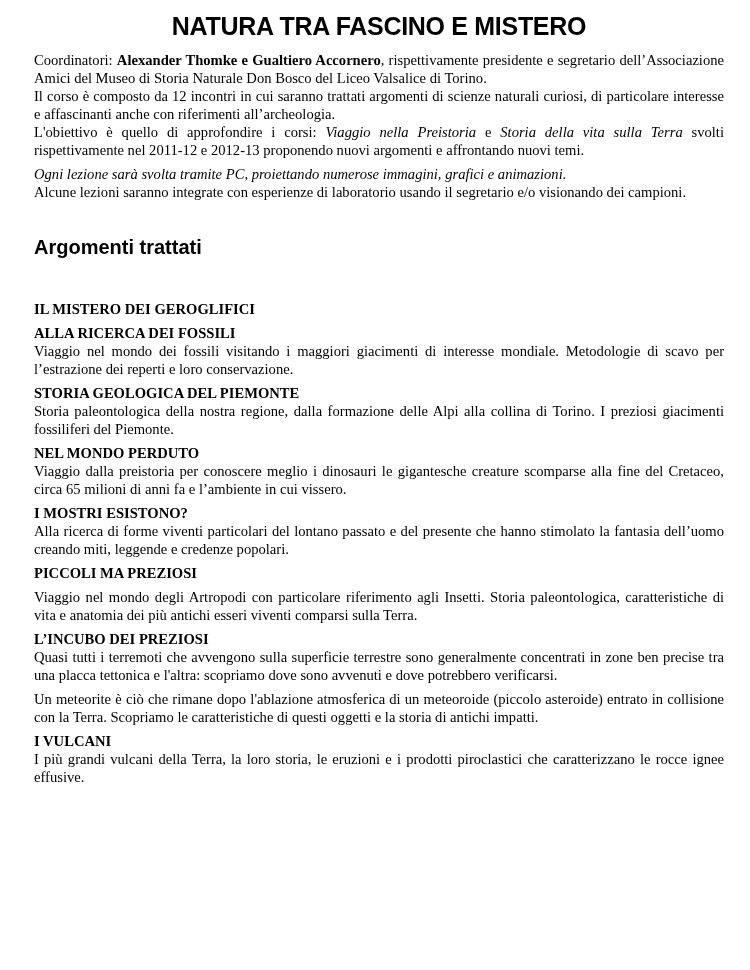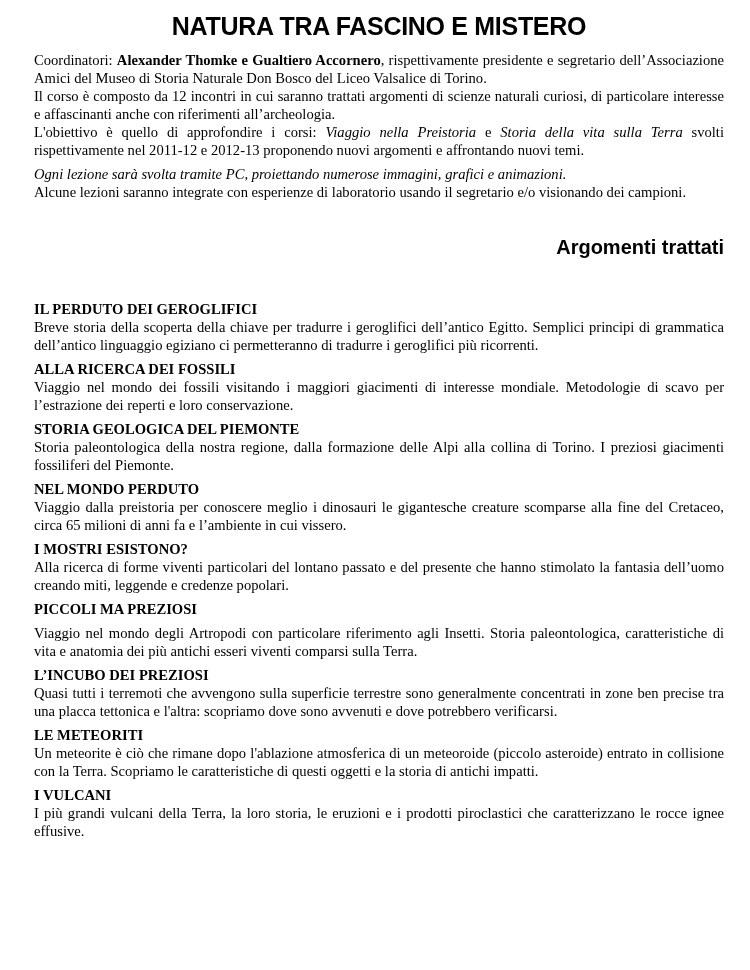--- a/index.html
+++ b/index.html
@@ -11,21 +11,21 @@
   .page { position: relative; padding: 0 26px 0 26px; margin-left: 8px; }
   .title {
     font-family: "Liberation Sans", sans-serif; font-weight: bold;
     font-size: 25px; text-align: center; margin: 0; padding-top: 11px;
     height: 40px; line-height: 30px; letter-spacing: -0.3px;
   }
   .intro p { margin: 0; text-align: justify; }
   .intro .gap { margin-top: 6px; font-style: italic; }
   .subtitle {
     font-family: "Liberation Sans", sans-serif; font-size: 20px;
-    text-align: right; margin: 0; padding-top: 34px; height: 60px; line-height: 24px;
+    text-align: left; margin: 0; padding-top: 34px; height: 60px; line-height: 24px;
   }
   .topics { margin-top: 5px; }
   .topic { margin-bottom: 6px; }
   .topic h3 { margin: 0; font-size: 14.6px; font-weight: bold; line-height: 18px; }
   .topic p { margin: 0; text-align: justify; }
 </style>
 </head>
 <body>
 
 <div class="page">
@@ -36,22 +36,21 @@
     <p>Il corso è composto da 12 incontri in cui saranno trattati argomenti di scienze naturali curiosi, di particolare interesse e affascinanti anche con riferimenti all’archeologia.</p>
     <p><span>L'obiettivo è quello di approfondire i corsi: </span><i>Viaggio nella Preistoria</i><span> e </span><i>Storia della vita sulla Terra</i><span> svolti rispettivamente nel 2011-12 e 2012-13 proponendo nuovi argomenti e affrontando nuovi temi.</span></p>
     <p class="gap">Ogni lezione sarà svolta tramite PC, proiettando numerose immagini, grafici e animazioni.</p>
     <p>Alcune lezioni saranno integrate con esperienze di laboratorio usando il segretario e/o visionando dei campioni.</p>
   </div>
 
   <h2 class="subtitle">Argomenti trattati</h2>
 
   <div class="topics">
     <div class="topic">
-        <h3>IL PERDUTO DEI GEROGLIFICI</h3>
-        <p>Breve storia della scoperta della chiave per tradurre i geroglifici dell’antico Egitto. Semplici principi di grammatica dell’antico linguaggio egiziano ci permetteranno di tradurre i geroglifici più ricorrenti.</p>
+        <h3>IL MISTERO DEI GEROGLIFICI</h3>
       </div>
     <div class="topic">
         <h3>ALLA RICERCA DEI FOSSILI</h3>
         <p>Viaggio nel mondo dei fossili visitando i maggiori giacimenti di interesse mondiale. Metodologie di scavo per l’estrazione dei reperti e loro conservazione.</p>
       </div>
     <div class="topic">
         <h3>STORIA GEOLOGICA DEL PIEMONTE</h3>
         <p>Storia paleontologica della nostra regione, dalla formazione delle Alpi alla collina di Torino. I preziosi giacimenti fossiliferi del Piemonte.</p>
       </div>
     <div class="topic">
@@ -66,21 +65,20 @@
         <h3>PICCOLI MA PREZIOSI</h3>
       </div>
     <div class="topic">
         <p>Viaggio nel mondo degli Artropodi con particolare riferimento agli Insetti. Storia paleontologica, caratteristiche di vita e anatomia dei più antichi esseri viventi comparsi sulla Terra.</p>
       </div>
     <div class="topic">
         <h3>L’INCUBO DEI PREZIOSI</h3>
         <p>Quasi tutti i terremoti che avvengono sulla superficie terrestre sono generalmente concentrati in zone ben precise tra una placca tettonica e l'altra: scopriamo dove sono avvenuti e dove potrebbero verificarsi.</p>
       </div>
     <div class="topic">
-        <h3>LE METEORITI</h3>
         <p>Un meteorite è ciò che rimane dopo l'ablazione atmosferica di un meteoroide (piccolo asteroide) entrato in collisione con la Terra. Scopriamo le caratteristiche di questi oggetti e la storia di antichi impatti.</p>
       </div>
     <div class="topic">
         <h3>I VULCANI</h3>
         <p>I più grandi vulcani della Terra, la loro storia, le eruzioni e i prodotti piroclastici che caratterizzano le rocce ignee effusive.</p>
       </div>
   </div>
 </div>
 
 </body></html>

